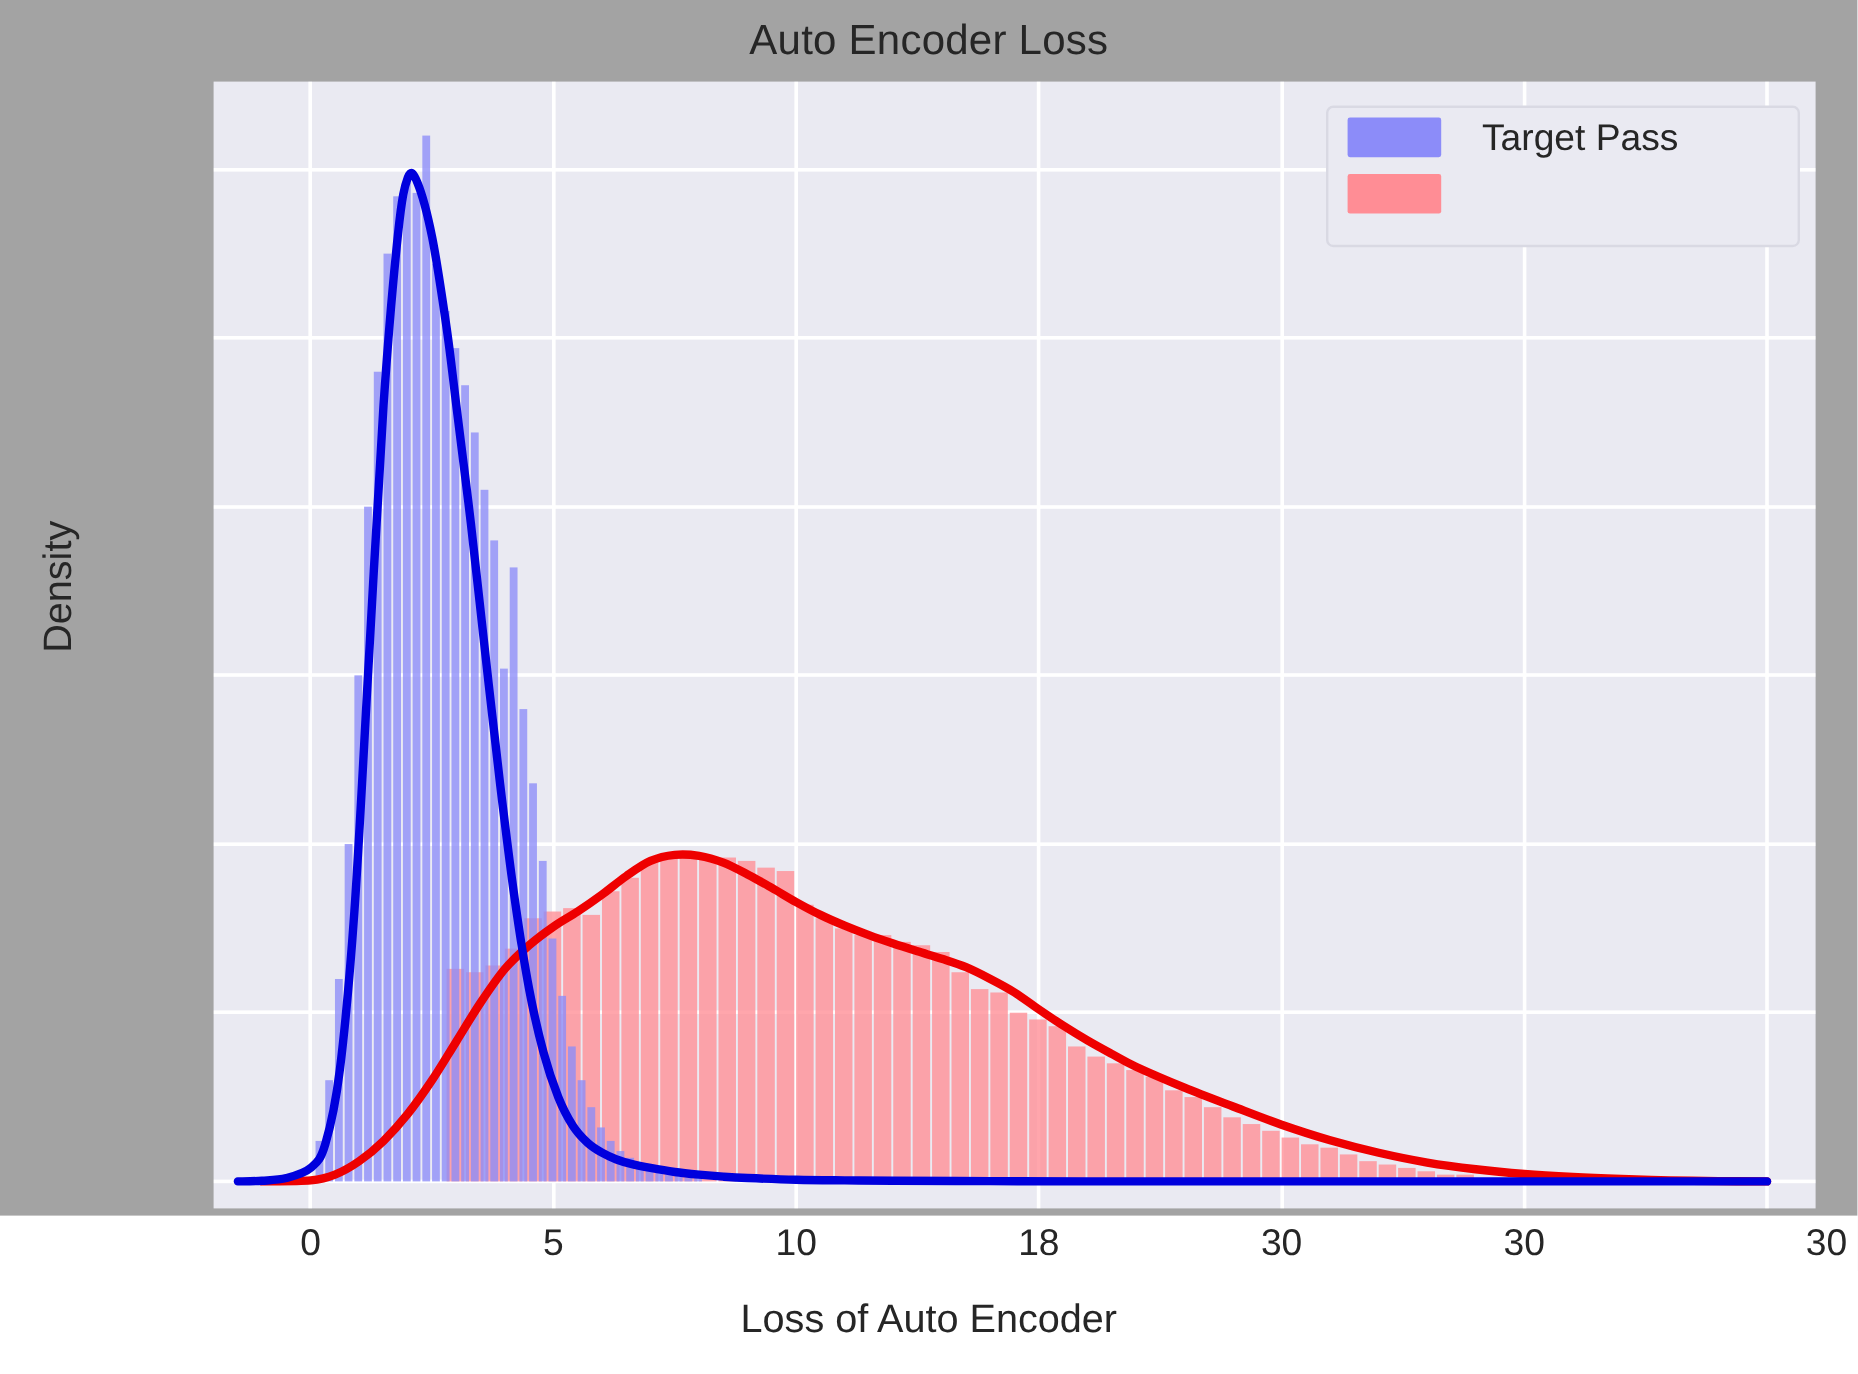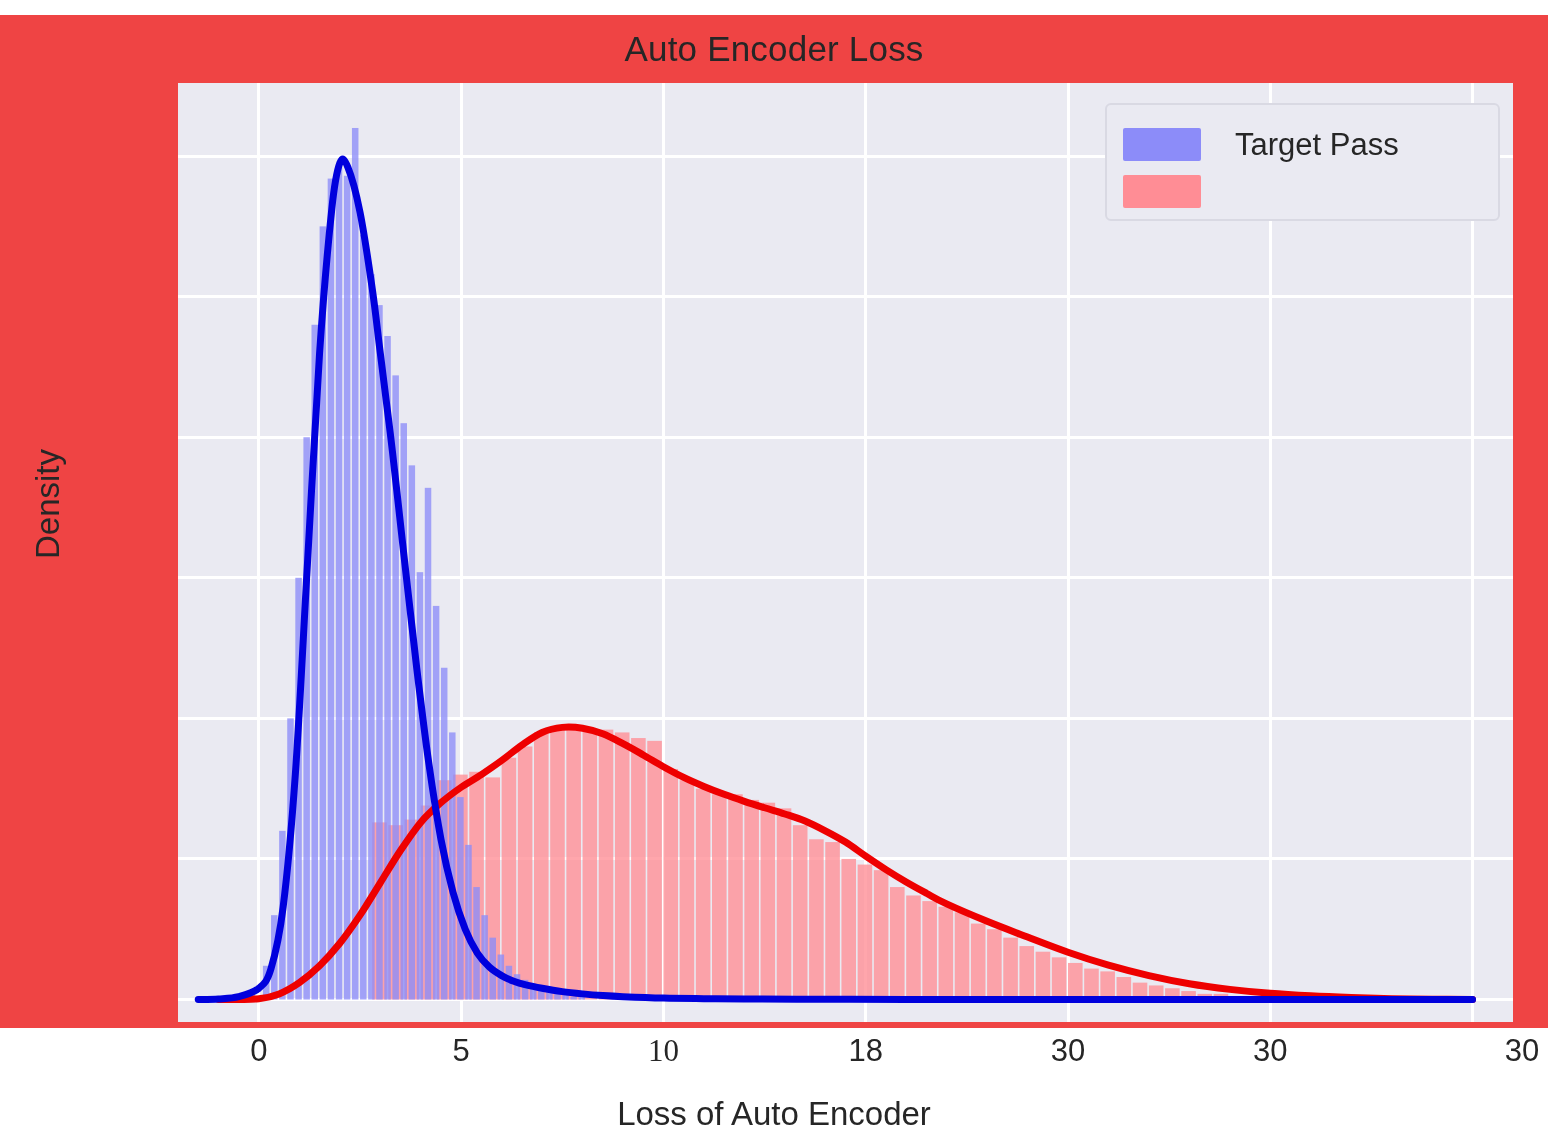--- a/index.html
+++ b/index.html
@@ -1,17 +1,17 @@
 <!DOCTYPE html>
 <html><head>
 <meta charset="utf-8">
 <style>
   html,body{margin:0;padding:0;background:#ffffff;}
   body{width:1548px;height:1145px;font-family:"Liberation Sans",sans-serif;overflow:hidden;}
-  #fig{position:relative;width:1548px;height:1013px;background:#ef4444;margin-top:15px;}
+  #fig{position:relative;width:1548px;height:1013px;background:#a3a3a3;}
 
   #title{
     position:absolute;left:0;top:14px;width:1548px;text-align:center;
     font-size:35px;color:#262626;letter-spacing:0.2px;
   }
 
   #plot{
     position:absolute;left:178px;top:68px;width:1335px;height:939px;
     background:#eaeaf2;overflow:hidden;
   }
@@ -28,21 +28,21 @@
     font-size:33px;color:#262626;transform:rotate(-90deg);transform-origin:center center;
   }
   #xlabel{
     position:absolute;left:0;top:1080px;width:1548px;text-align:center;
     font-size:33px;color:#262626;
   }
 
   #legend{
     position:absolute;left:1105px;top:88px;width:395px;height:118px;
     background:#eaeaf2;border:2px solid #d9d9e3;border-radius:6px;
-    box-sizing:border-box;padding:16px 16px;
+    box-sizing:border-box;padding:1px 16px;
   }
   .legrow{display:flex;align-items:center;height:47px;}
   .swatch{width:78px;height:33px;border-radius:2px;flex:0 0 auto;}
   .legtxt{font-size:31px;color:#262626;margin-left:34px;white-space:nowrap;}
 </style>
 </head>
 <body>
 
 <div id="fig">
 
@@ -168,21 +168,21 @@
         </g>
       <path id="kde-nopass" fill="none" stroke-width="7" stroke-linejoin="round" stroke-linecap="round" d="M 40.45 916.51 C 47.20 916.37, 70.80 916.60, 80.91 915.67 C 91.02 914.73, 94.39 913.56, 101.14 910.89 C 107.88 908.22, 114.62 904.33, 121.36 899.64 C 128.11 894.96, 134.85 889.33, 141.59 882.77 C 148.33 876.21, 155.08 868.72, 161.82 860.28 C 168.56 851.85, 175.30 842.24, 182.05 832.17 C 188.79 822.09, 195.53 810.61, 202.27 799.84 C 209.02 789.06, 215.76 777.58, 222.50 767.51 C 229.24 757.43, 235.98 747.36, 242.73 739.39 C 249.47 731.43, 256.21 725.57, 262.95 719.71 C 269.70 713.86, 276.44 708.94, 283.18 704.25 C 289.92 699.56, 296.67 696.05, 303.41 691.60 C 310.15 687.15, 316.89 682.46, 323.64 677.54 C 330.38 672.62, 337.12 666.76, 343.86 662.08 C 350.61 657.39, 357.35 652.38, 364.09 649.43 C 370.83 646.48, 377.58 645.07, 384.32 644.37 C 391.06 643.66, 397.80 644.13, 404.55 645.21 C 411.29 646.29, 418.03 648.26, 424.77 650.83 C 431.52 653.41, 438.26 657.16, 445.00 660.67 C 451.74 664.19, 458.48 668.08, 465.23 671.92 C 471.97 675.76, 478.71 679.98, 485.45 683.73 C 492.20 687.48, 498.94 691.13, 505.68 694.41 C 512.42 697.69, 519.17 700.60, 525.91 703.41 C 532.65 706.22, 539.39 708.80, 546.14 711.28 C 552.88 713.76, 559.62 716.06, 566.36 718.31 C 573.11 720.56, 579.85 722.66, 586.59 724.77 C 593.33 726.88, 600.08 728.76, 606.82 730.96 C 613.56 733.16, 620.30 735.18, 627.05 737.99 C 633.79 740.80, 640.53 744.31, 647.27 747.83 C 654.02 751.34, 660.76 754.85, 667.50 759.07 C 674.24 763.29, 680.98 768.54, 687.73 773.13 C 694.47 777.72, 701.21 782.31, 707.95 786.62 C 714.70 790.93, 721.44 795.06, 728.18 798.99 C 734.92 802.93, 741.67 806.58, 748.41 810.24 C 755.15 813.89, 758.52 816.24, 768.64 820.92 C 778.75 825.61, 795.61 832.82, 809.09 838.35 C 822.58 843.88, 836.06 848.94, 849.55 854.10 C 863.03 859.25, 876.52 864.59, 890.00 869.28 C 903.48 873.96, 916.97 878.32, 930.45 882.21 C 943.94 886.10, 957.42 889.52, 970.91 892.61 C 984.39 895.70, 997.88 898.47, 1011.36 900.77 C 1024.85 903.06, 1038.33 904.79, 1051.82 906.39 C 1065.30 907.98, 1078.79 909.25, 1092.27 910.32 C 1105.76 911.40, 1119.24 912.15, 1132.73 912.85 C 1146.21 913.56, 1159.70 914.07, 1173.18 914.54 C 1186.67 915.01, 1200.15 915.38, 1213.64 915.67 C 1227.12 915.95, 1240.61 916.09, 1254.09 916.23 C 1267.58 916.37, 1287.80 916.46, 1294.55 916.51" stroke="#ee0000"></path>
       <path id="kde-pass" fill="none" stroke-width="7" stroke-linejoin="round" stroke-linecap="round" d="M 20.23 916.51 C 23.60 916.42, 33.71 916.42, 40.45 915.95 C 47.20 915.48, 53.94 915.48, 60.68 913.70 C 67.42 911.92, 75.52 909.95, 80.91 905.26 C 86.30 900.58, 89.00 899.17, 93.05 885.58 C 97.09 872.00, 101.14 856.06, 105.18 823.73 C 109.23 791.40, 113.27 748.76, 117.32 691.60 C 121.36 634.43, 125.41 551.03, 129.45 480.75 C 133.50 410.46, 137.55 328.93, 141.59 269.89 C 145.64 210.85, 150.36 158.14, 153.73 126.51 C 157.10 94.88, 159.12 87.15, 161.82 80.12 C 164.52 73.10, 166.54 76.14, 169.91 84.34 C 173.28 92.54, 178.00 109.18, 182.05 129.32 C 186.09 149.47, 190.81 181.80, 194.18 205.23 C 197.55 228.66, 198.90 242.72, 202.27 269.89 C 205.64 297.07, 210.36 333.62, 214.41 368.29 C 218.45 402.96, 222.50 441.85, 226.55 477.93 C 230.59 514.01, 234.64 551.03, 238.68 584.77 C 242.73 618.50, 246.77 651.77, 250.82 680.35 C 254.86 708.94, 258.91 734.71, 262.95 756.26 C 267.00 777.81, 271.05 794.68, 275.09 809.68 C 279.14 824.67, 283.18 836.15, 287.23 846.22 C 291.27 856.30, 295.32 863.80, 299.36 870.12 C 303.41 876.45, 307.45 880.43, 311.50 884.18 C 315.55 887.93, 319.59 890.27, 323.64 892.61 C 327.68 894.96, 331.73 896.69, 335.77 898.24 C 339.82 899.78, 343.19 900.72, 347.91 901.89 C 352.63 903.06, 358.02 904.14, 364.09 905.26 C 370.16 906.39, 377.58 907.70, 384.32 908.64 C 391.06 909.57, 397.80 910.23, 404.55 910.89 C 411.29 911.54, 418.03 912.10, 424.77 912.57 C 431.52 913.04, 434.89 913.28, 445.00 913.70 C 455.11 914.12, 471.97 914.78, 485.45 915.10 C 498.94 915.43, 512.42 915.52, 525.91 915.67 C 539.39 915.81, 546.14 915.85, 566.36 915.95 C 586.59 916.04, 620.30 916.13, 647.27 916.23 C 674.24 916.32, 687.73 916.46, 728.18 916.51 C 768.64 916.56, 829.32 916.51, 890.00 916.51 C 950.68 916.51, 1024.85 916.51, 1092.27 916.51 C 1159.70 916.51, 1260.83 916.51, 1294.55 916.51" stroke="#0000dd"></path>
     </svg>
   </div>
 
   <div id="ytickwrap"></div>
   <div id="xtickwrap">
       <div class="xtick" style="left: 198.909px;">0</div>
       <div class="xtick" style="left: 401.182px;">5</div>
-      <div class="xtick" style="left: 603.455px; font-family: Liberation Serif, serif;">10</div>
+      <div class="xtick" style="left: 603.455px;">10</div>
       <div class="xtick" style="left: 805.727px;">18</div>
       <div class="xtick" style="left: 1008px;">30</div>
       <div class="xtick" style="left: 1210.27px;">30</div>
       <div class="xtick" style="left: 1462px;">30</div>
     </div>
 
   <div id="ylabel">Density</div>
   <div id="xlabel">Loss of Auto Encoder</div>
 
   <div id="legend">

